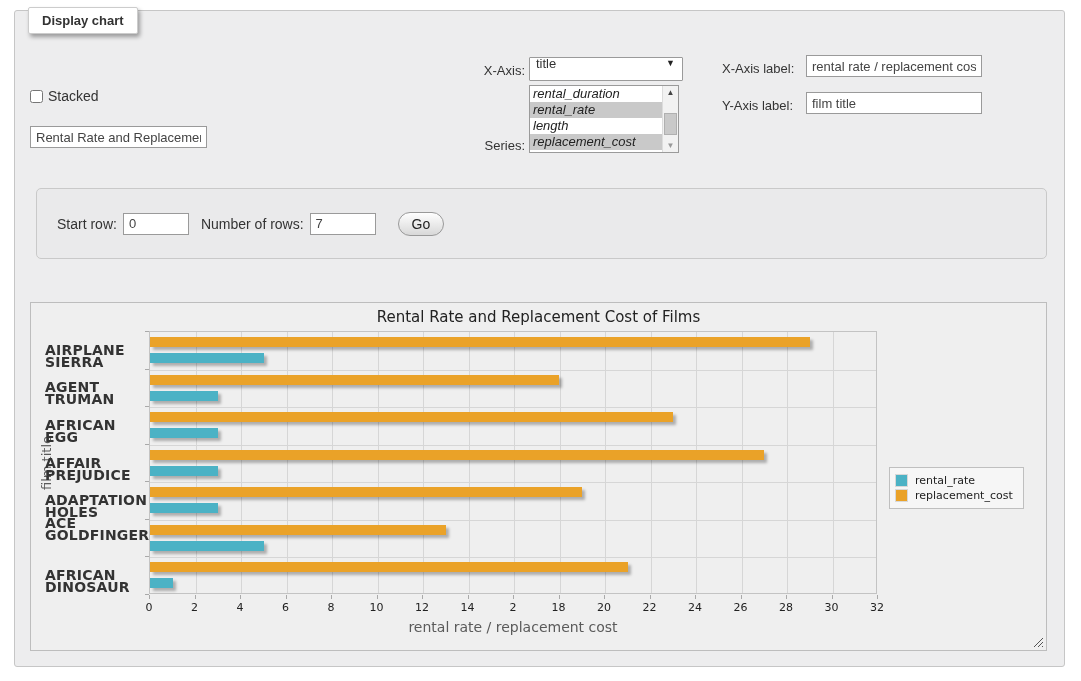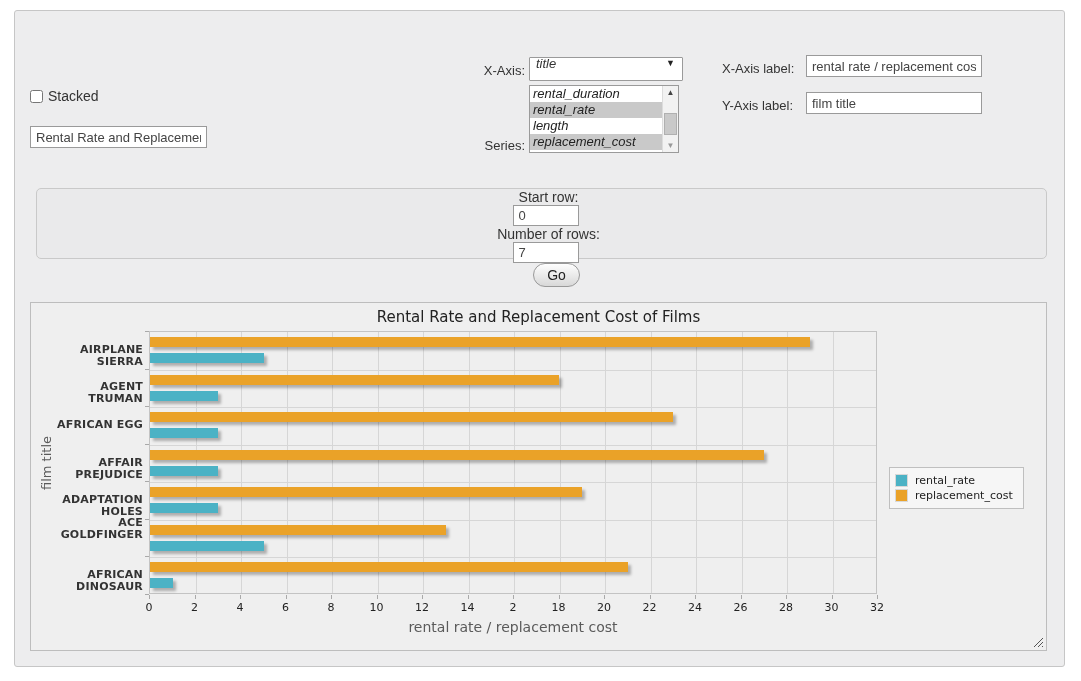--- a/index.html
+++ b/index.html
@@ -24,21 +24,21 @@
 
   input[type=text] { border:1px solid #9a9a9a; background:#fff; font-size:13px; color:#444;
     padding:2px 5px; height:22px; font-family:"Liberation Sans", sans-serif; }
   .title-input { position:absolute; left:30px; top:126px; width:177px; }
 
   .xaxis-lbl  { position:absolute; left:455px; top:63px;  width:70px; text-align:right; }
   .series-lbl { position:absolute; left:455px; top:138px; width:70px; text-align:right; }
 
   .xaxis-select { position:absolute; left:529px; top:57px; width:154px; height:24px;
     background:#fff; border:1px solid #9a9a9a; border-radius:1px; display:flex; align-items:center;
-    justify-content:space-between; padding:0 7px 12px 6px; font-size:13px; color:#333; cursor:default;font-style:italic; }
+    justify-content:space-between; padding:0 7px 12px 6px; font-size:13px; color:#333; cursor:default; }
   .xaxis-select .caret { font-size:9px; color:#222; }
 
   .series-list { position:absolute; left:529px; top:85px; width:150px; height:68px;
     background:#fff; border:1px solid #9a9a9a; display:flex; overflow:hidden; }
   .series-options { flex:1; overflow:hidden;font-style:italic; }
   .series-option { height:16px; line-height:16px; padding:0 3px; font-size:13px; color:#222; white-space:nowrap; }
   .series-option.selected { background:#c9c9c9; }
   .series-scrollbar { width:16px; background:#f2f2f2; border-left:1px solid #dcdcdc; position:relative; }
   .sb-arrow { position:absolute; left:0; width:100%; height:13px; display:flex; align-items:center;
     justify-content:center; font-size:8px; color:#444; }
@@ -47,38 +47,38 @@
   .sb-thumb { position:absolute; left:1px; right:1px; top:27px; height:22px; background:#c9c9c9; border:1px solid #b0b0b0; }
 
   .xlabel-lbl { position:absolute; left:722px; top:61px; width:80px; }
   .ylabel-lbl { position:absolute; left:722px; top:98px; width:80px; }
   .xlabel-input { position:absolute; left:806px; top:55px; width:176px; }
   .ylabel-input { position:absolute; left:806px; top:92px; width:176px; }
 
   
   .rows-box { position:absolute; left:36px; top:188px; width:1011px; height:71px;
     background:#eaeaeb; border:1px solid #c9c9c9; border-radius:5px;
-    display:flex; align-items:center; padding-left:20px;flex-direction:column; }
+    display:flex; align-items:center; padding-left:20px; }
   .rows-box .lbl { margin-right:6px; font-size:14px; }
   .rows-input { width:66px; margin-right:12px; }
   .go-btn { margin-left:10px; border:1px solid #999; border-radius:12px;
     background:linear-gradient(#fefefe,#d8d8d8); padding:3px 13px; font-size:14px; color:#222;
     font-family:"Liberation Sans", sans-serif; cursor:default; }
 
   
   .chart-box { position:absolute; left:30px; top:302px; width:1017px; height:349px;
     background:#efefef; border:1px solid #bdbdbd; font-family:"DejaVu Sans", sans-serif; }
   .chart-title { position:absolute; top:5px; left:0; width:100%; text-align:center;
     font-size:15px; color:#222; }
   .plot { position:absolute; left:118px; top:28px; width:728px; height:263px;
     border:1px solid #c3c3c3; }
   .vgrid { position:absolute; top:0; bottom:0; width:1px; background:#d6d6d6; }
   .hgrid { position:absolute; left:0; right:0; height:1px; background:#d6d6d6; }
   .chart-bar { position:absolute; height:10px; box-shadow:3px 3px 3px rgba(0,0,0,0.28); }
-  .cat-label { position:absolute; left:14px; width:98px; text-align:right; font-size:11px;
+  .cat-label { position:absolute; left:14px; width:98px; text-align:left; font-size:14px;
     font-weight:bold; color:#333; line-height:12px; letter-spacing:0.2px; }
   .xtick { position:absolute; width:1px; height:4px; background:#a9a9a9; top:292px; }
   .ytick { position:absolute; width:4px; height:1px; background:#a9a9a9; left:114px; }
   .xtick-label { position:absolute; top:298px; transform:translateX(-50%); font-size:11px; color:#222; }
   .x-axis-title { position:absolute; left:118px; width:728px; top:316px; text-align:center;
     font-size:14px; color:#5a5a5a; }
   .y-axis-title { position:absolute; left:8px; top:28px; height:263px; writing-mode:vertical-rl;
     transform:rotate(180deg); display:flex; align-items:center; justify-content:center;
     font-size:13px; color:#5a5a5a; }
   .chart-legend { position:absolute; left:858px; top:164px; background:#f6f6f6;
@@ -88,20 +88,21 @@
   .legend-label { font-size:11px; color:#222; white-space:nowrap; }
   .resize-handle { position:absolute; right:3px; bottom:3px; width:12px; height:12px;
     background:repeating-linear-gradient(-45deg,#555 0 1px,transparent 1px 3px);
     clip-path:polygon(100% 0,100% 100%,0 100%); cursor:nwse-resize; }
 </style>
 </head>
 <body>
 
 <div class="stage">
   <div class="outer-fieldset"></div>
+  <div class="panel-legend">Display chart</div>
 
 
   <label class="stacked-row">
     <input type="checkbox" style="">
     <span>Stacked</span>
   </label>
 
   <input type="text" class="title-input" value="Rental Rate and Replacement Cost of Films" style="">
 
   <div class="lbl xaxis-lbl">X-Axis:</div>

